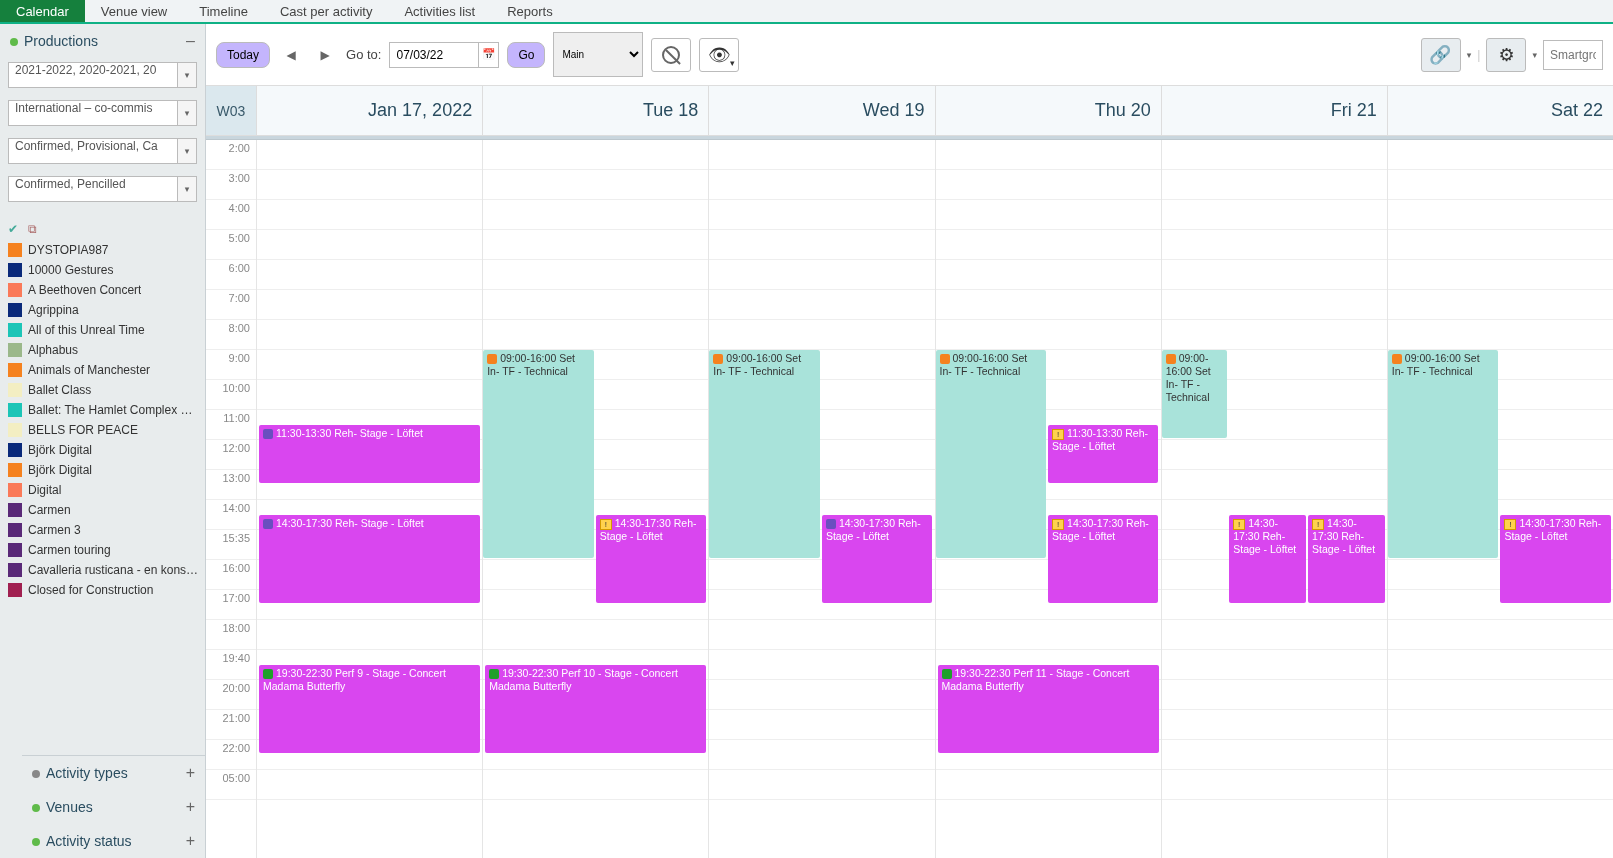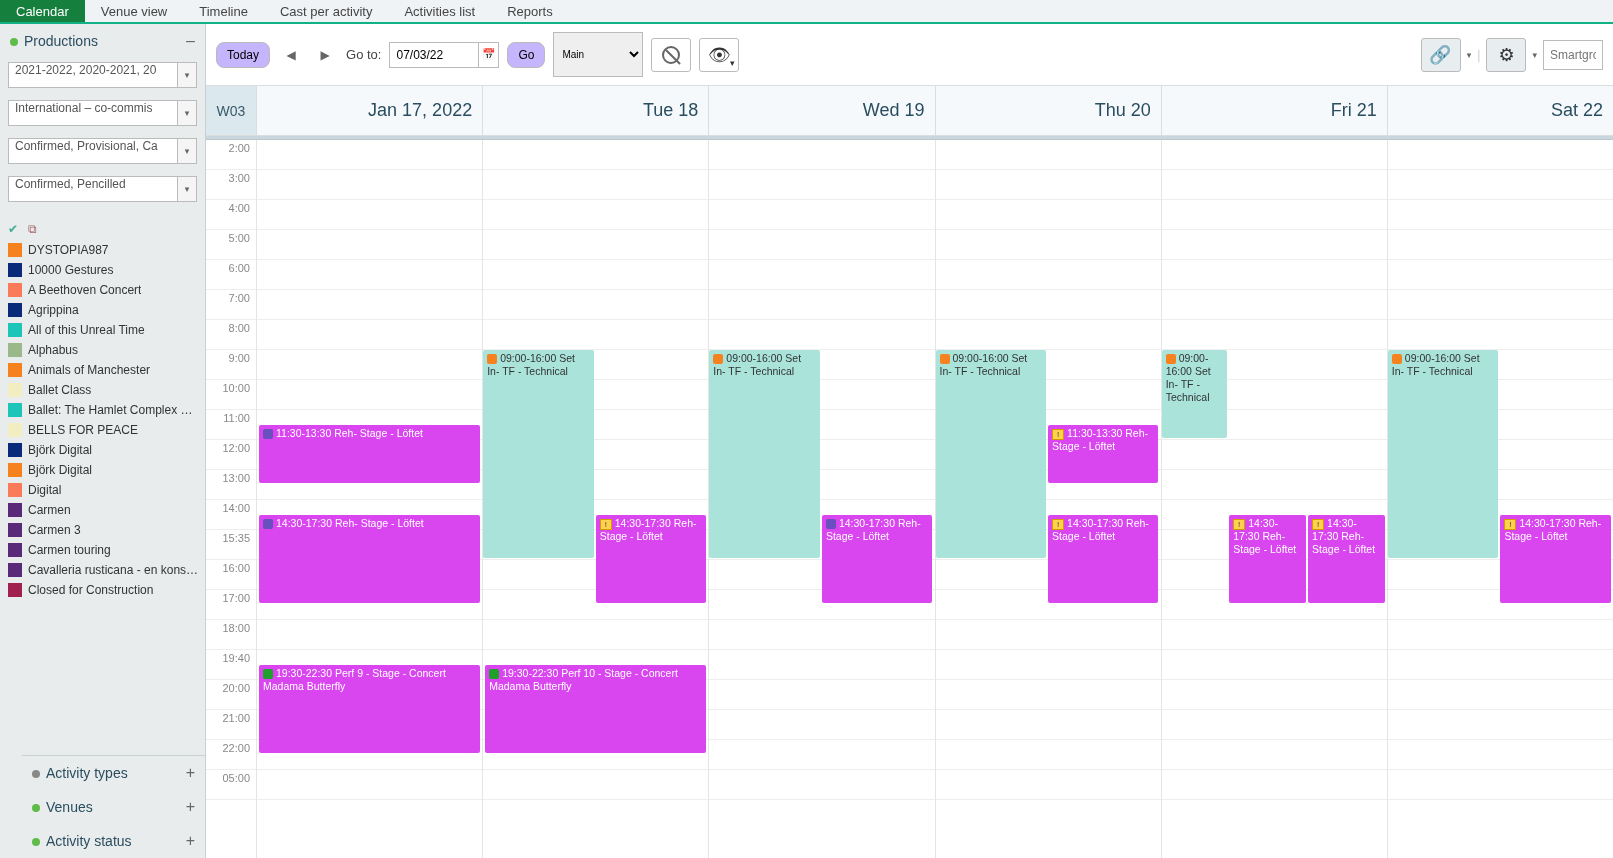--- a/index.html
+++ b/index.html
@@ -367,20 +367,21 @@
             <div class="hour-line"></div>
             <div class="hour-line"></div>
             <div class="hour-line"></div>
             <div class="hour-line"></div>
             <div class="hour-line"></div>
             <div class="hour-line"></div>
             <div class="hour-line"></div>
             <div class="event ev-teal" style="top: 210px; height: 208px; left: 0%; width: 49%; right: auto;"><span class="chip" style="background:#f5821f"></span><span>09:00-16:00 Set In- TF - Technical</span></div>
             <div class="event ev-orange" style="top: 285px; height: 58px; left: 50%; width: 49%; right: auto;"><span class="warn">!</span><span>11:30-13:30 Reh- Stage - Löftet</span></div>
             <div class="event ev-orange" style="top: 375px; height: 88px; left: 50%; width: 49%; right: auto;"><span class="warn">!</span><span>14:30-17:30     Reh- Stage - Löftet</span></div>
+            <div class="event ev-orange" style="top: 525px; height: 88px;"><span class="chip" style="background:#1fa02a"></span><span>19:30-22:30 Perf 11 - Stage - Concert Madama Butterfly</span></div>
           </div>
           <div class="day-col">
             <div class="hour-line"></div>
             <div class="hour-line"></div>
             <div class="hour-line"></div>
             <div class="hour-line"></div>
             <div class="hour-line"></div>
             <div class="hour-line"></div>
             <div class="hour-line"></div>
             <div class="hour-line"></div>

